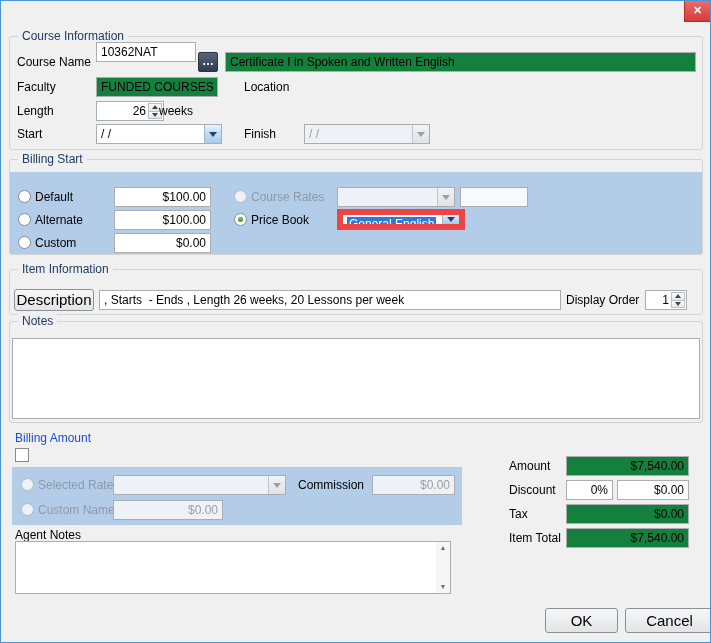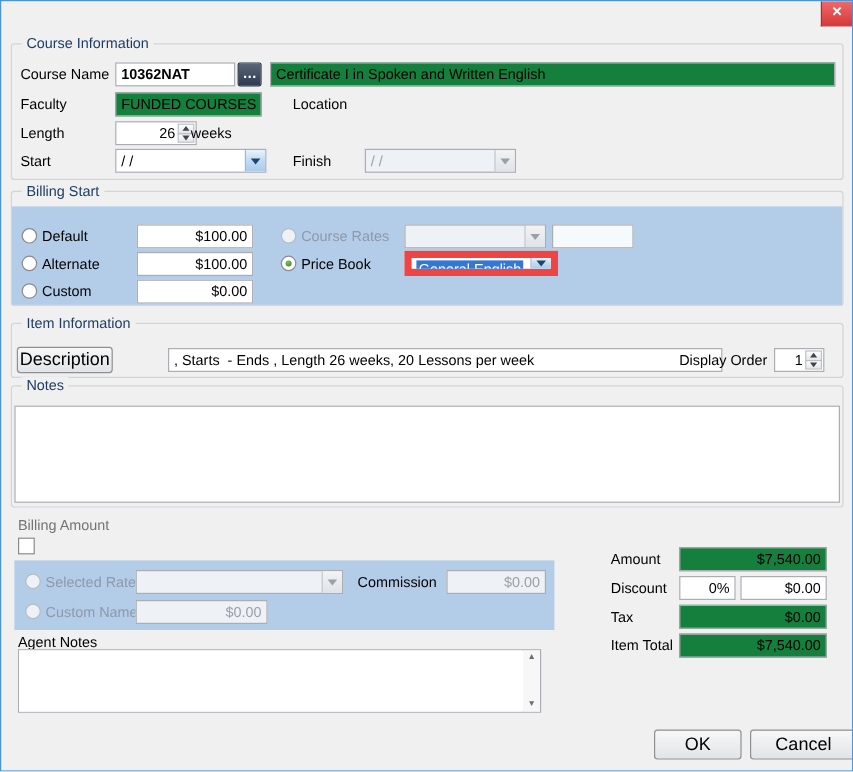--- a/index.html
+++ b/index.html
@@ -6,21 +6,21 @@
   html,body{background:#ffffff}
   body{font-family:"Liberation Sans",sans-serif}
   .win{position:relative;width:711px;height:643px;background:#f0f0f0;border:1px solid #4a94d8;overflow:hidden;font-size:12px;color:#000}
   .titlebar{position:absolute;left:0;top:0;right:0;height:28px;background:linear-gradient(#ffffff,#f4f4f4);border-bottom:1px solid #e4e4e4}
   .title{display:block;text-align:center;line-height:27px;font-size:13px;color:#1a1a1a}
   .app-icon{position:absolute;left:7px;top:5px;width:17px;height:17px;border-radius:50%;background:radial-gradient(circle at 35% 30%,#8fd4f5,#2e8fd4 60%,#1565a8)}
   .app-icon::after{content:"";position:absolute;left:3px;top:3px;width:8px;height:8px;border:2px solid #fff;border-color:#fff transparent transparent #fff;border-radius:50%;transform:rotate(-20deg)}
   .close{position:absolute;right:0;top:0;width:26px;height:21px;background:linear-gradient(#ef6a6a,#d63a3a);border:1px solid #b22a2a;border-top:none;border-right:none;color:#fff;text-align:center;line-height:19px;font-size:11px;font-weight:bold;cursor:pointer}
   .grp{position:absolute;border:1px solid #d4d4d4;border-radius:3px}
   .leg{position:absolute;top:-8px;left:8px;background:#f0f0f0;padding:0 4px;color:#1e3c64;white-space:nowrap}
-  .seclbl{position:absolute;color:#737373;white-space:nowrap}
+  .seclbl{position:absolute;color:#1d4ed8;white-space:nowrap}
   .lbl{position:absolute;white-space:nowrap;line-height:14px}
   .fld{position:absolute;height:20px;border:1px solid #abadb3;background:#fff;font:12px "Liberation Sans",sans-serif;padding:2px 4px;line-height:15px;overflow:hidden;white-space:nowrap;color:#000}
   input.fld{padding:1px 4px}
   .ro{background:#15803d}
   .mny{text-align:right}
   .dis{background:#eef2f7;color:#9aa0a6}
   .bluepanel{position:absolute;background:#b3cde9}
   .radio{position:absolute;width:13px;height:13px;border:1px solid #8a8a8a;border-radius:50%;background:#fff;cursor:pointer}
   .radio.checked::after{content:"";position:absolute;left:3px;top:3px;width:5px;height:5px;border-radius:50%;background:radial-gradient(circle at 40% 35%,#79c55e,#2f7d1e)}
   .radio.rdis{border-color:#b4bcc6;background:#eef2f6;cursor:default}
@@ -52,21 +52,21 @@
 <body>
 
 <div class="win">
 
   <div class="close"><span>✕</span></div>
 
   <div class="grp" style="left:8px;top:35px;width:694px;height:114px">
     <span class="leg">Course Information</span>
   </div>
   <span class="lbl" style="left:16px;top:54px">Course Name</span>
-  <input class="fld" style="left: 95px; top: 51px; width: 100px; font-weight: bold;" value="10362NAT">
+  <input class="fld" style="left: 95px; top: 41px; width: 100px;" value="10362NAT">
   <div class="browse" style="left:197px;top:51px;width:20px;height:20px"><span>…</span></div>
   <div class="fld ro" style="left:224px;top:51px;width:471px">Certificate I in Spoken and Written English</div>
 
   <span class="lbl" style="left:16px;top:79px">Faculty</span>
   <div class="fld ro" style="left:95px;top:76px;width:122px">FUNDED COURSES</div>
   <span class="lbl" style="left:243px;top:79px">Location</span>
 
   <span class="lbl" style="left:16px;top:103px">Length</span>
   <div class="fld" style="left:95px;top:100px;width:68px">
     <span class="spinval">26</span>
@@ -129,21 +129,21 @@
   </div>
 
   <span class="radio" style="left:17px;top:235px"></span>
   <span class="lbl" style="left:34px;top:235px">Custom</span>
   <div class="fld mny" style="left:113px;top:232px;width:97px">$0.00</div>
 
   <div class="grp" style="left:8px;top:268px;width:694px;height:46px">
     <span class="leg">Item Information</span>
   </div>
   <div class="btn" style="left:13px;top:288px;width:80px;height:22px;line-height:20px">Description</div>
-  <input class="fld" style="left: 98px; top: 289px; width: 462px; margin-left: 41px;" value=", Starts  - Ends , Length 26 weeks, 20 Lessons per week">
+  <input class="fld" style="left: 98px; top: 289px; width: 462px;" value=", Starts  - Ends , Length 26 weeks, 20 Lessons per week">
   <span class="lbl" style="left:565px;top:292px">Display Order</span>
   <div class="fld" style="left:644px;top:289px;width:42px">
     <span class="spinval">1</span>
     <div class="spin">
       <div class="sp">
           <i class="tu"></i>
         </div>
       <div class="sp">
           <i class="td"></i>
         </div>

